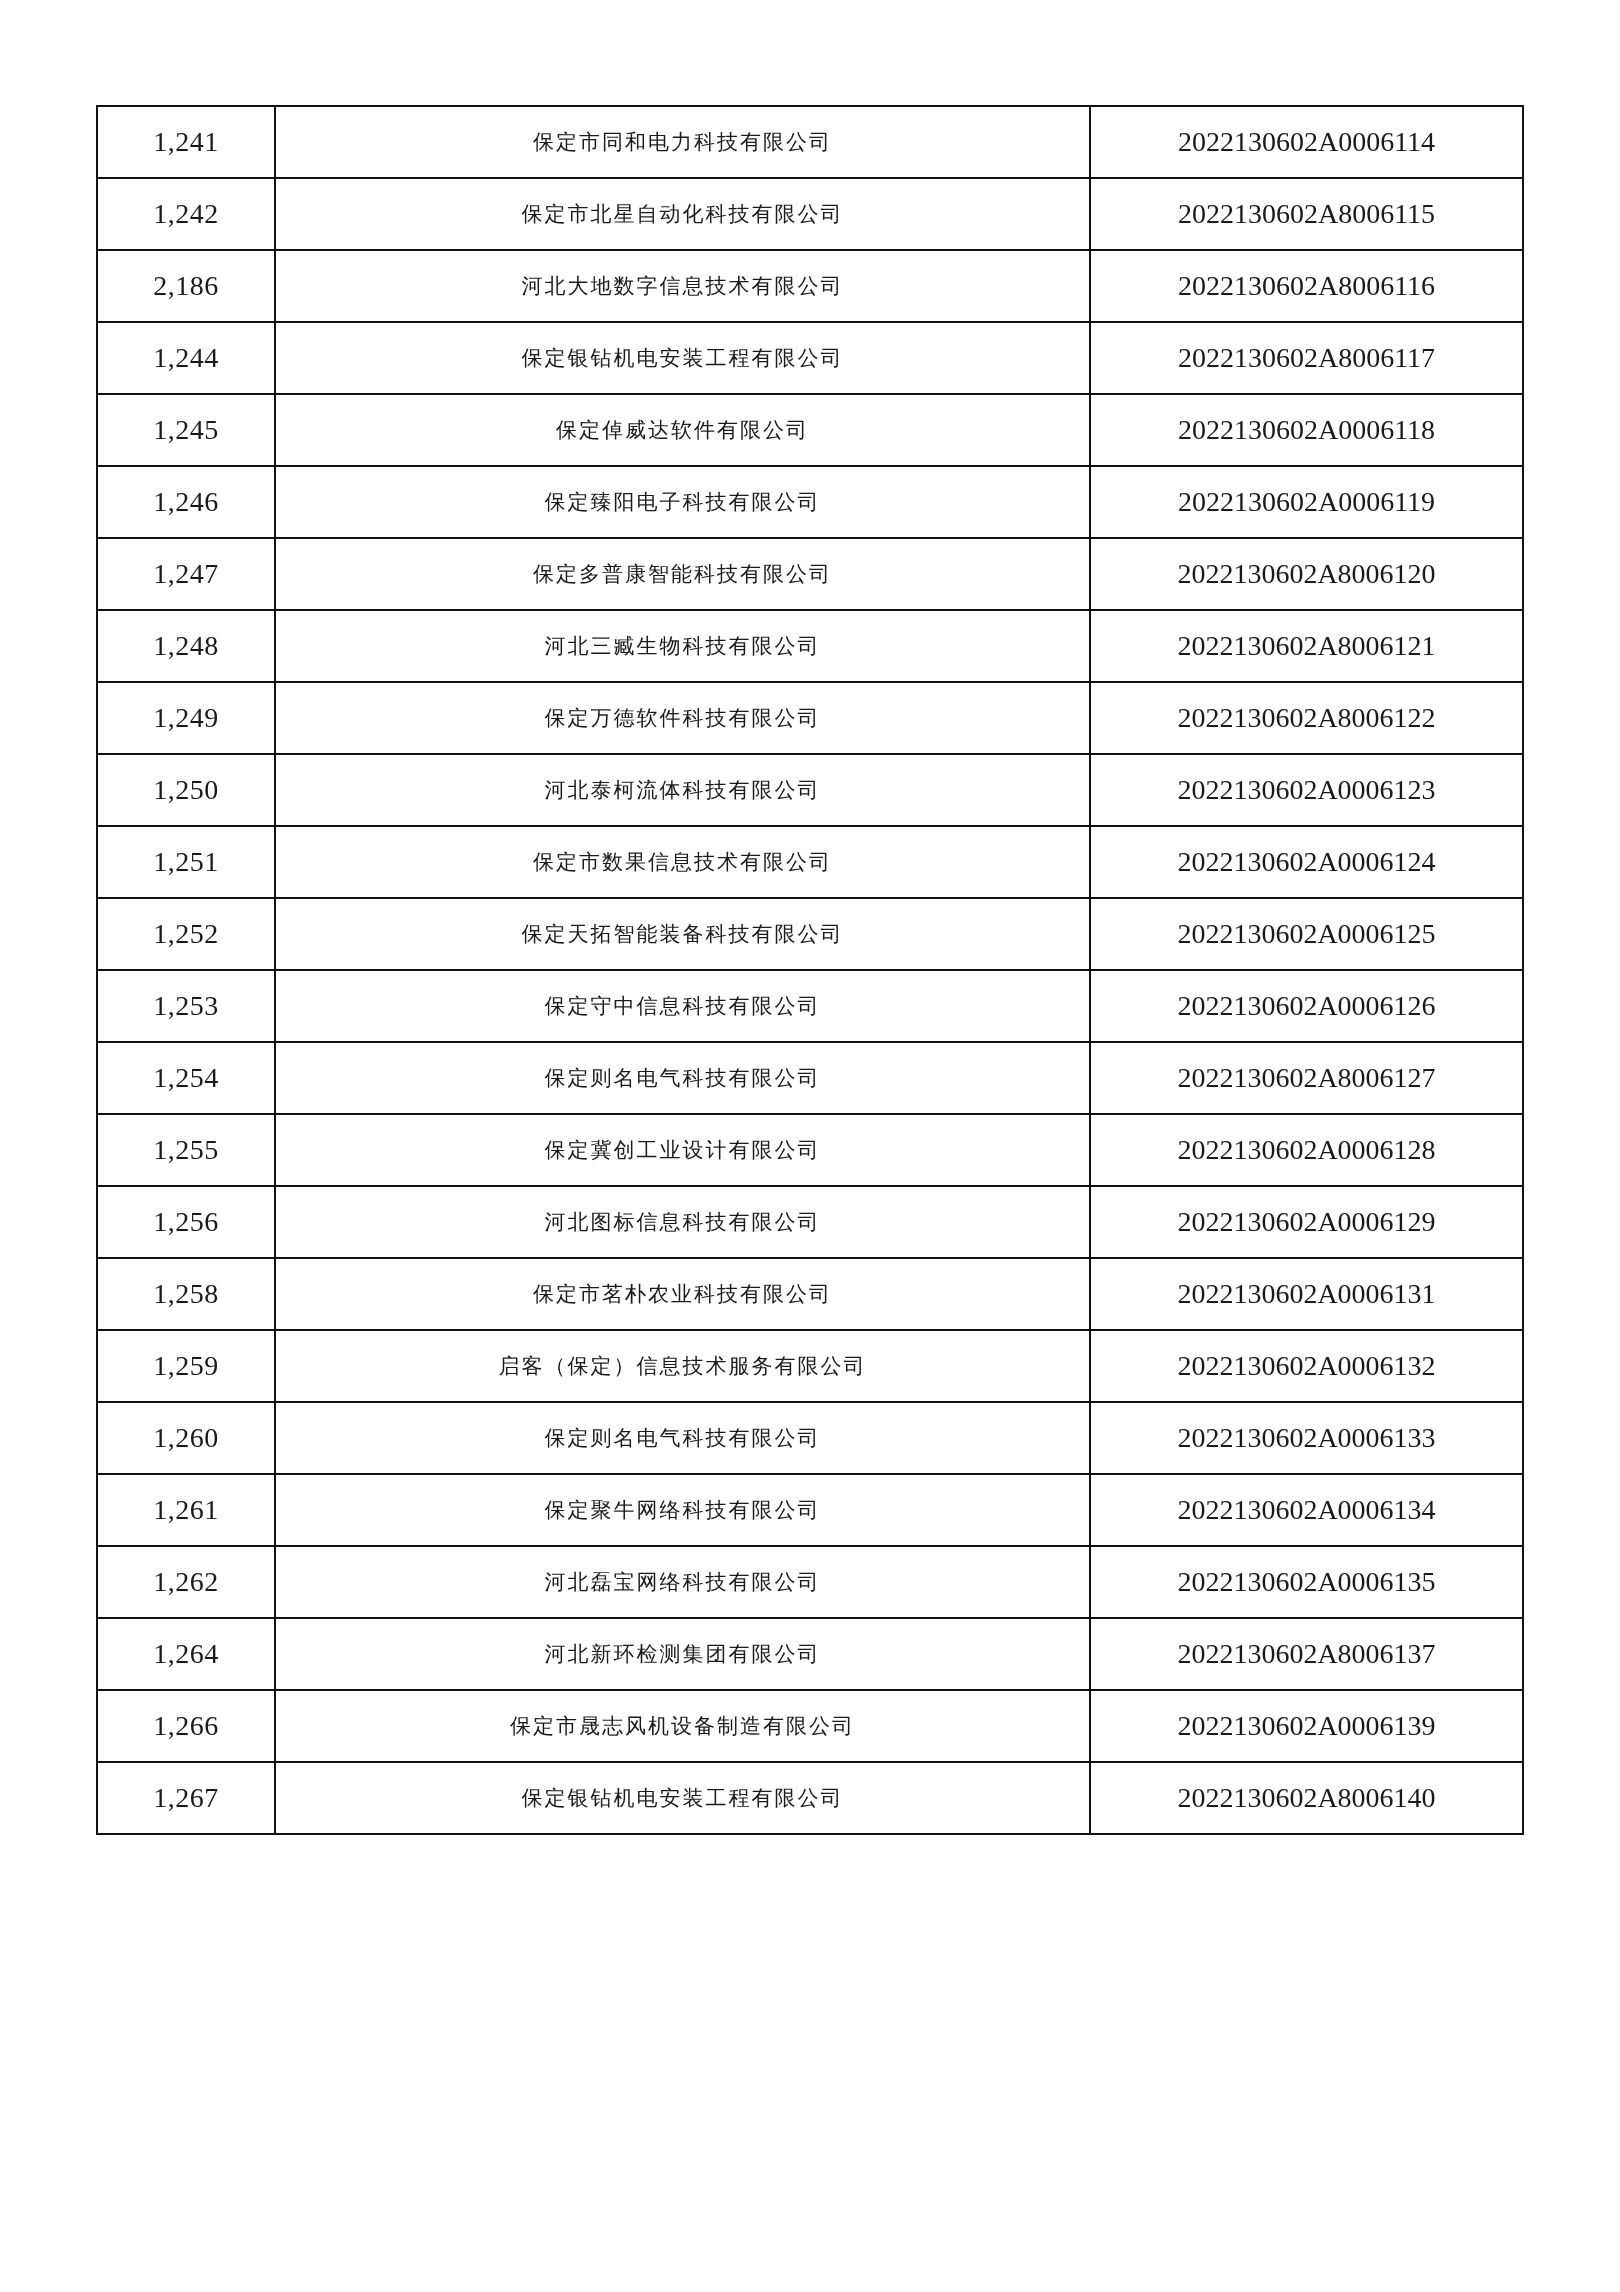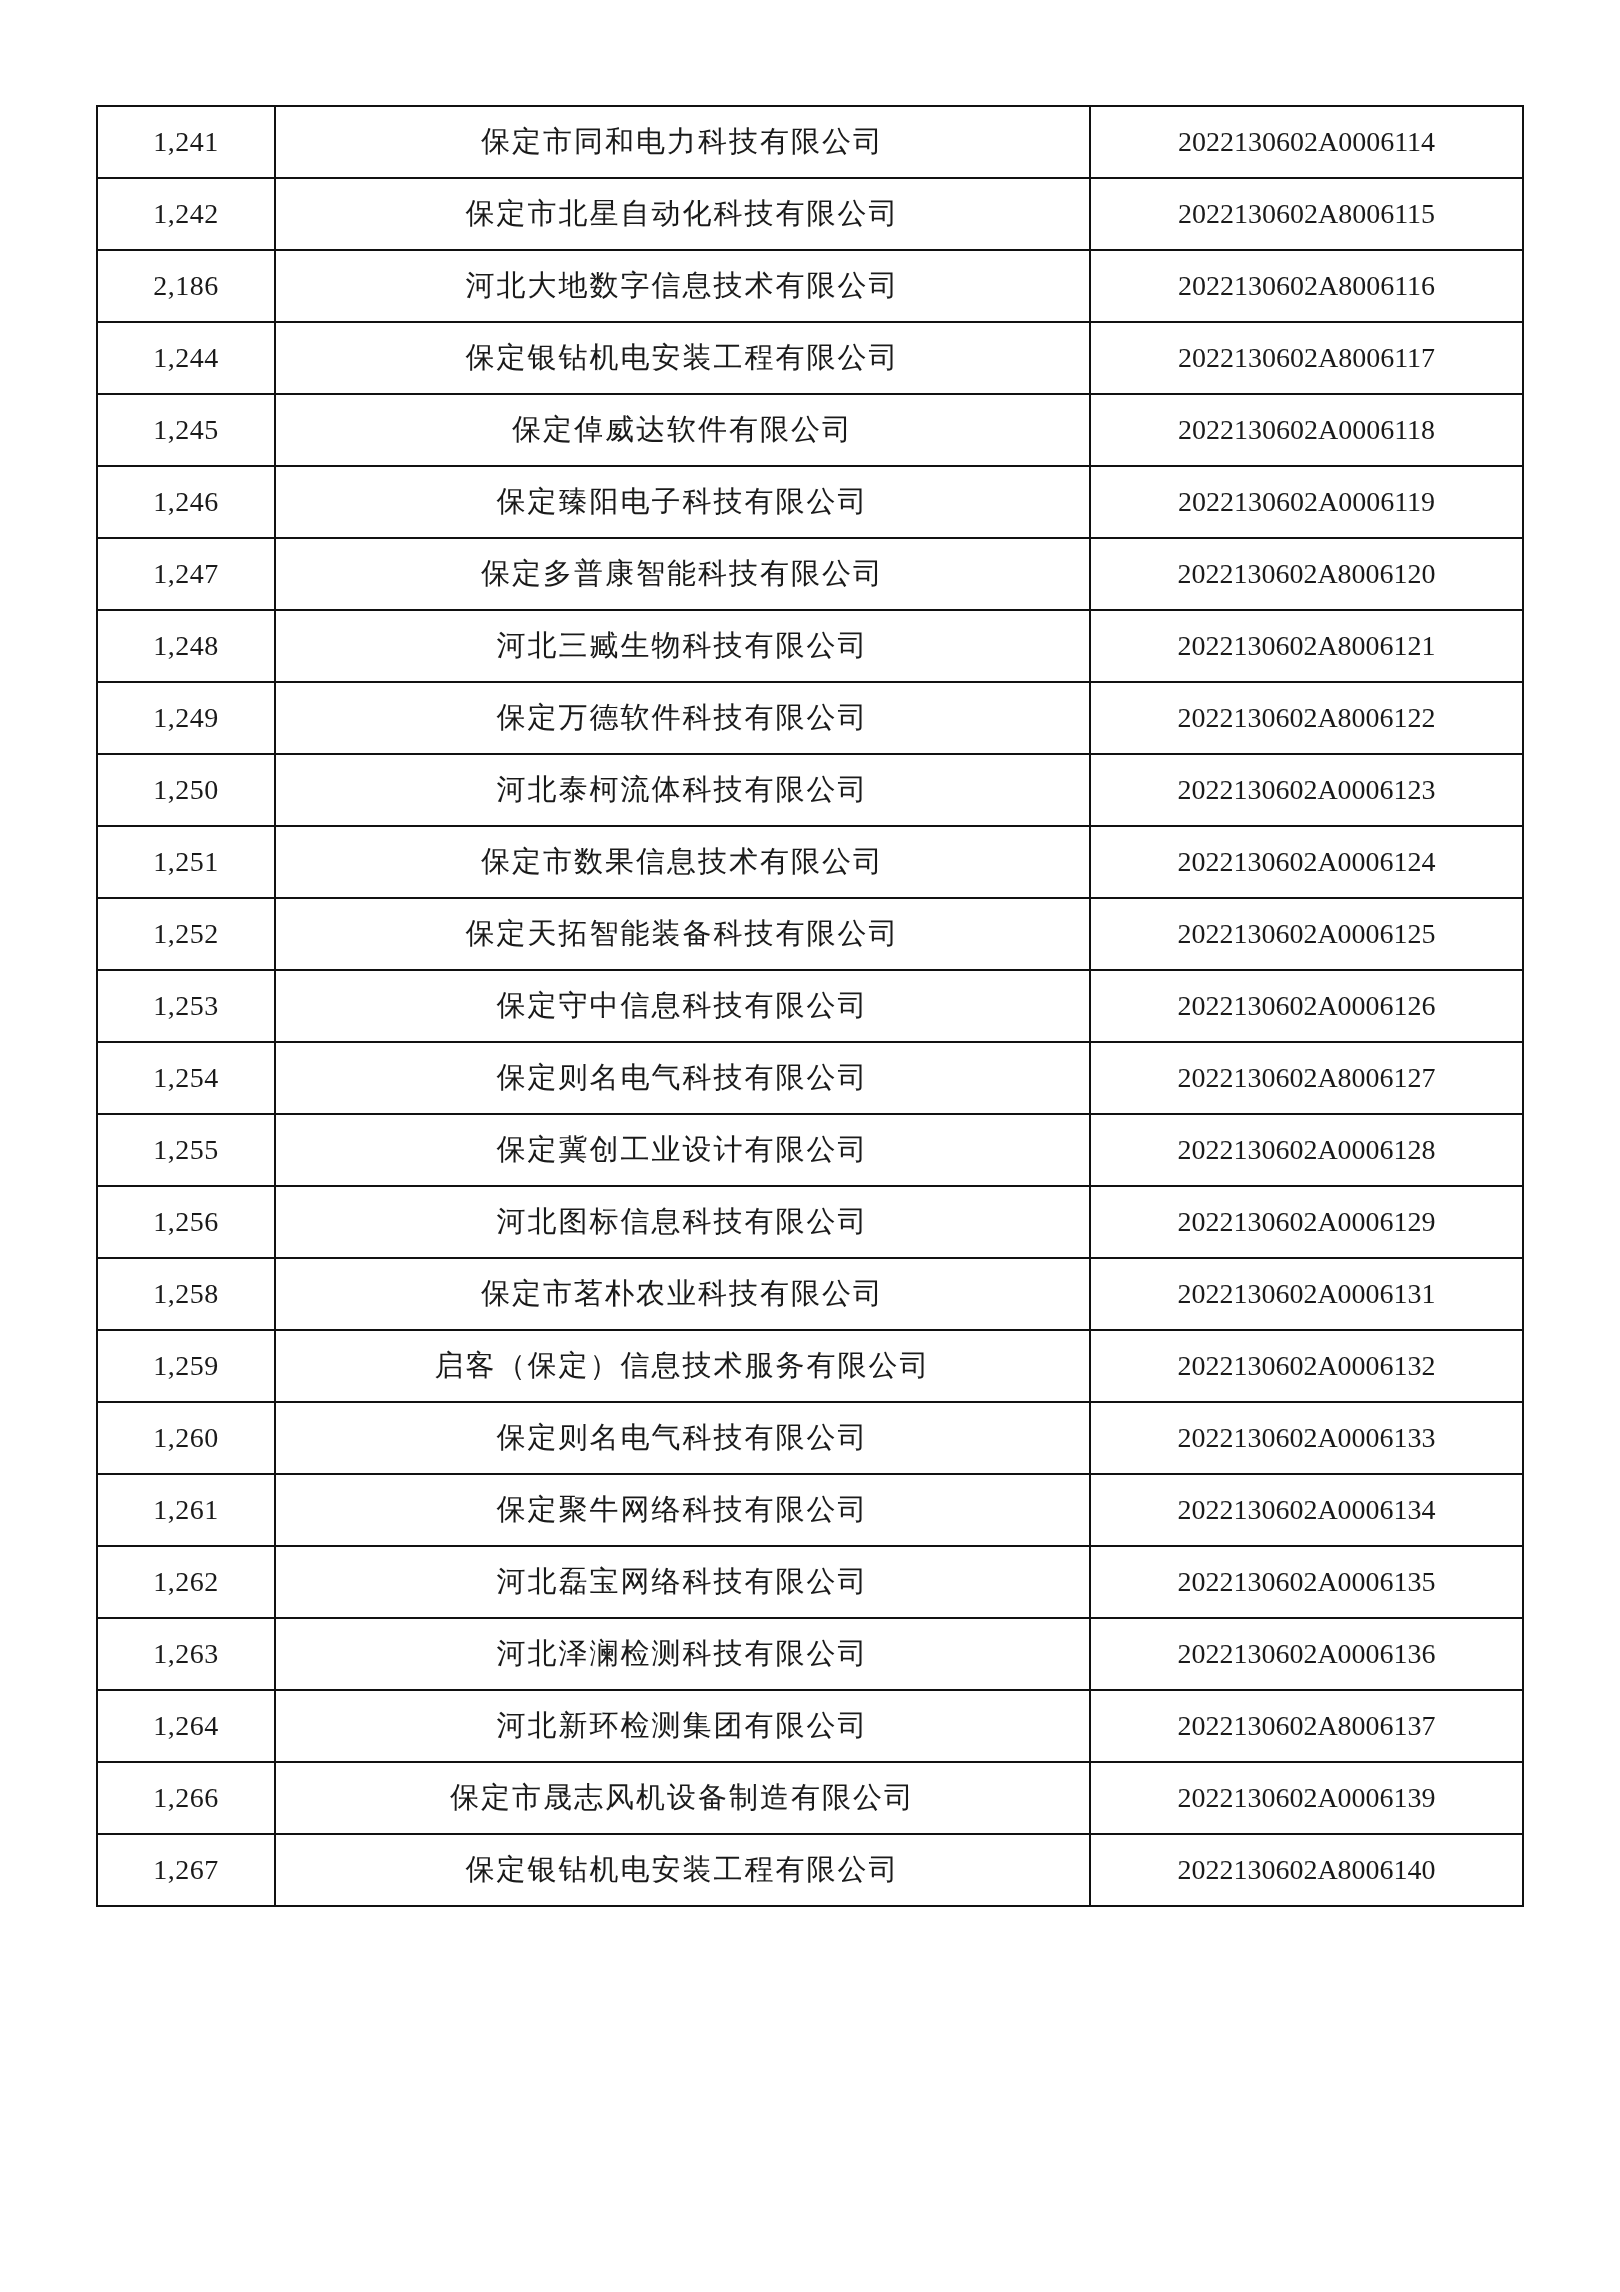--- a/index.html
+++ b/index.html
@@ -43,21 +43,21 @@
     col.c-no { width: 178px; }
     col.c-name { width: 815px; }
     col.c-code { width: 433px; }
     .no {
       font-family: "Liberation Serif", "DejaVu Serif", serif;
       font-size: 28px;
       letter-spacing: 0.5px;
     }
     .name {
       font-family: "DejaVu Serif", "Liberation Serif", serif;
-      font-size: 29px;
+      font-size: 21px;
       letter-spacing: 2px;
     }
     .code {
       font-family: "Liberation Serif", "DejaVu Serif", serif;
       font-size: 28px;
       letter-spacing: 0px;
       border-radius: 23px;
     }
   </style>
 </head>
@@ -170,25 +170,20 @@
           <td class="no">1,261</td>
           <td class="name">保定聚牛网络科技有限公司</td>
           <td class="code">2022130602A0006134</td>
         </tr>
         <tr>
           <td class="no">1,262</td>
           <td class="name">河北磊宝网络科技有限公司</td>
           <td class="code">2022130602A0006135</td>
         </tr>
         <tr>
-          <td class="no">1,263</td>
-          <td class="name">河北泽澜检测科技有限公司</td>
-          <td class="code">2022130602A0006136</td>
-        </tr>
-        <tr>
           <td class="no">1,264</td>
           <td class="name">河北新环检测集团有限公司</td>
           <td class="code">2022130602A8006137</td>
         </tr>
         <tr>
           <td class="no">1,266</td>
           <td class="name">保定市晟志风机设备制造有限公司</td>
           <td class="code">2022130602A0006139</td>
         </tr>
         <tr>

